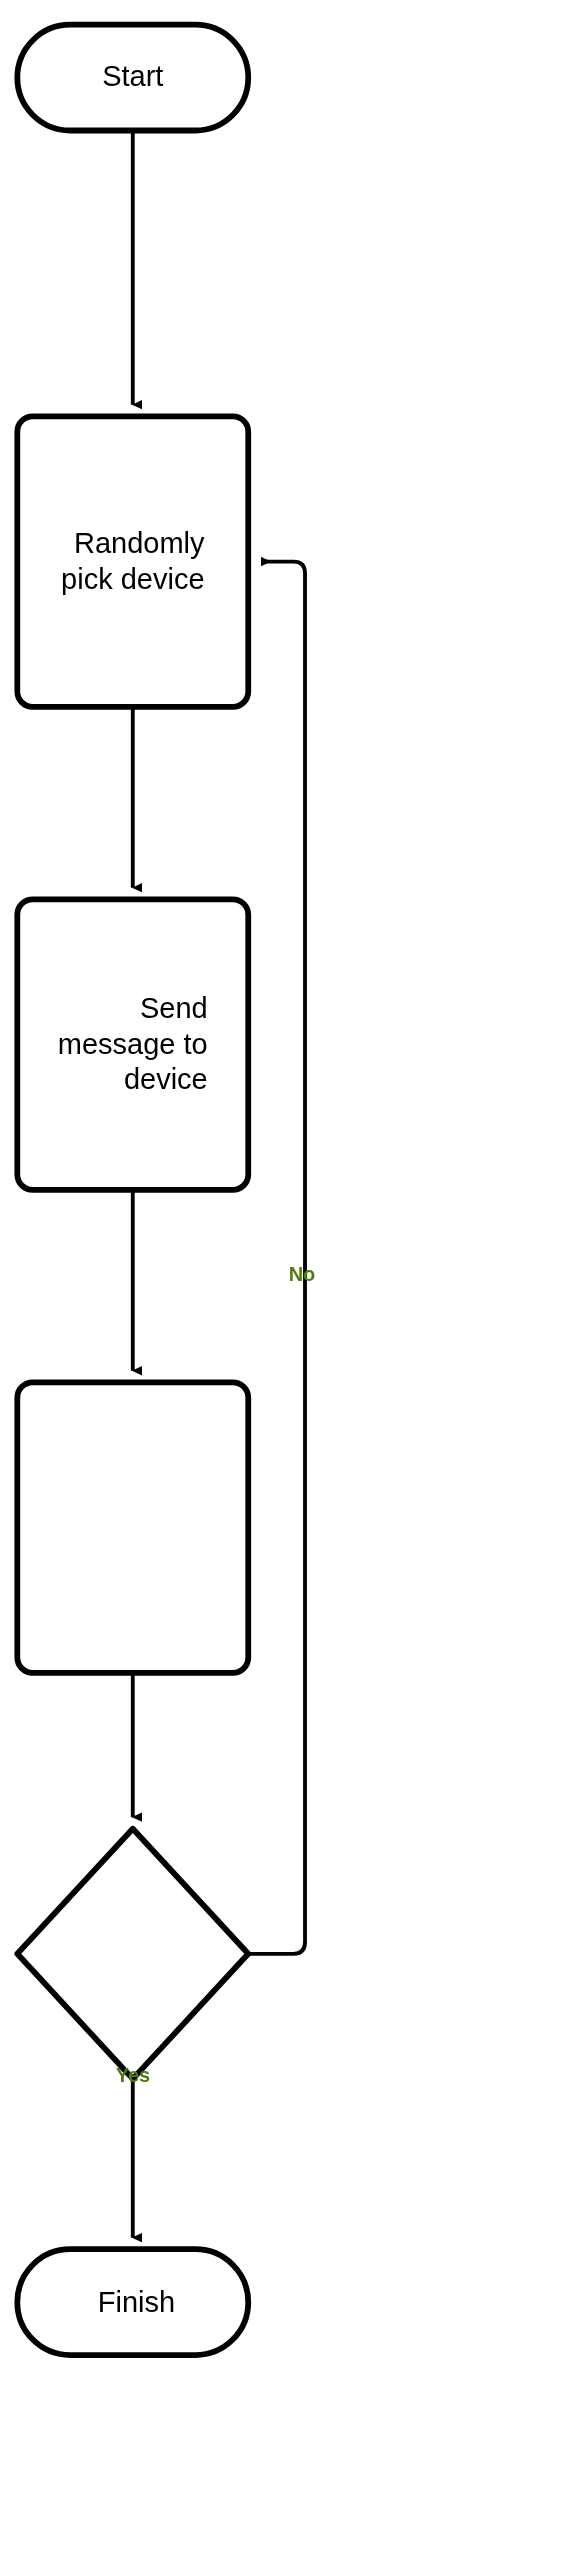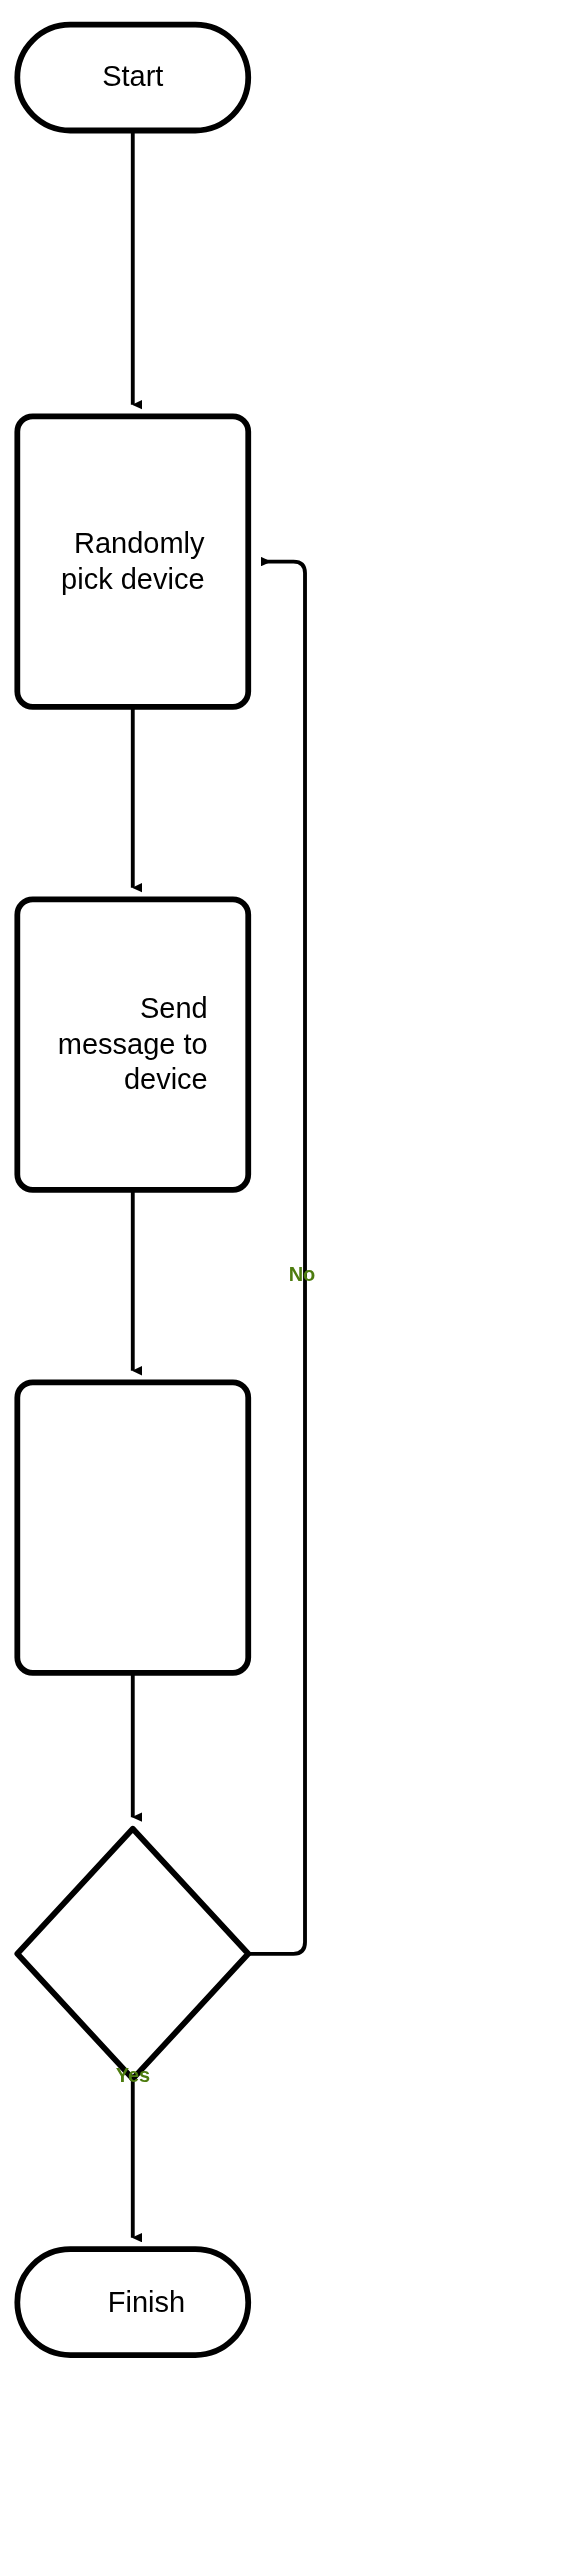--- a/index.html
+++ b/index.html
@@ -31,21 +31,21 @@
     font-weight:bold;
     text-align:center;
     white-space:nowrap;
   }
   
   #lbl-start{left:17.3px;top:24px;width:231px;height:106px;}
   #lbl-pick{left:17.3px;top:416px;width:231px;height:291px;}
   #lbl-send{left:17.3px;top:899px;width:231px;height:291px;}
   #lbl-wait{left:17.3px;top:1382px;width:231px;height:291px;}
   #lbl-decide{left:17.3px;top:1887px;width:231px;height:135px;}
-  #lbl-finish{left:31px;top:2250px;width:231px;height:106px;}
+  #lbl-finish{left:21px;top:2250px;width:231px;height:106px;}
 
   #lbl-no{left:275px;top:1263px;width:54px;}
   #lbl-yes{left:106px;top:2056px;width:54px;margin-top:8px;}
 </style>
 </head>
 <body>
 
 <div id="flow-root">
 
   <svg id="flow-svg" viewBox="0 0 608 2676">

